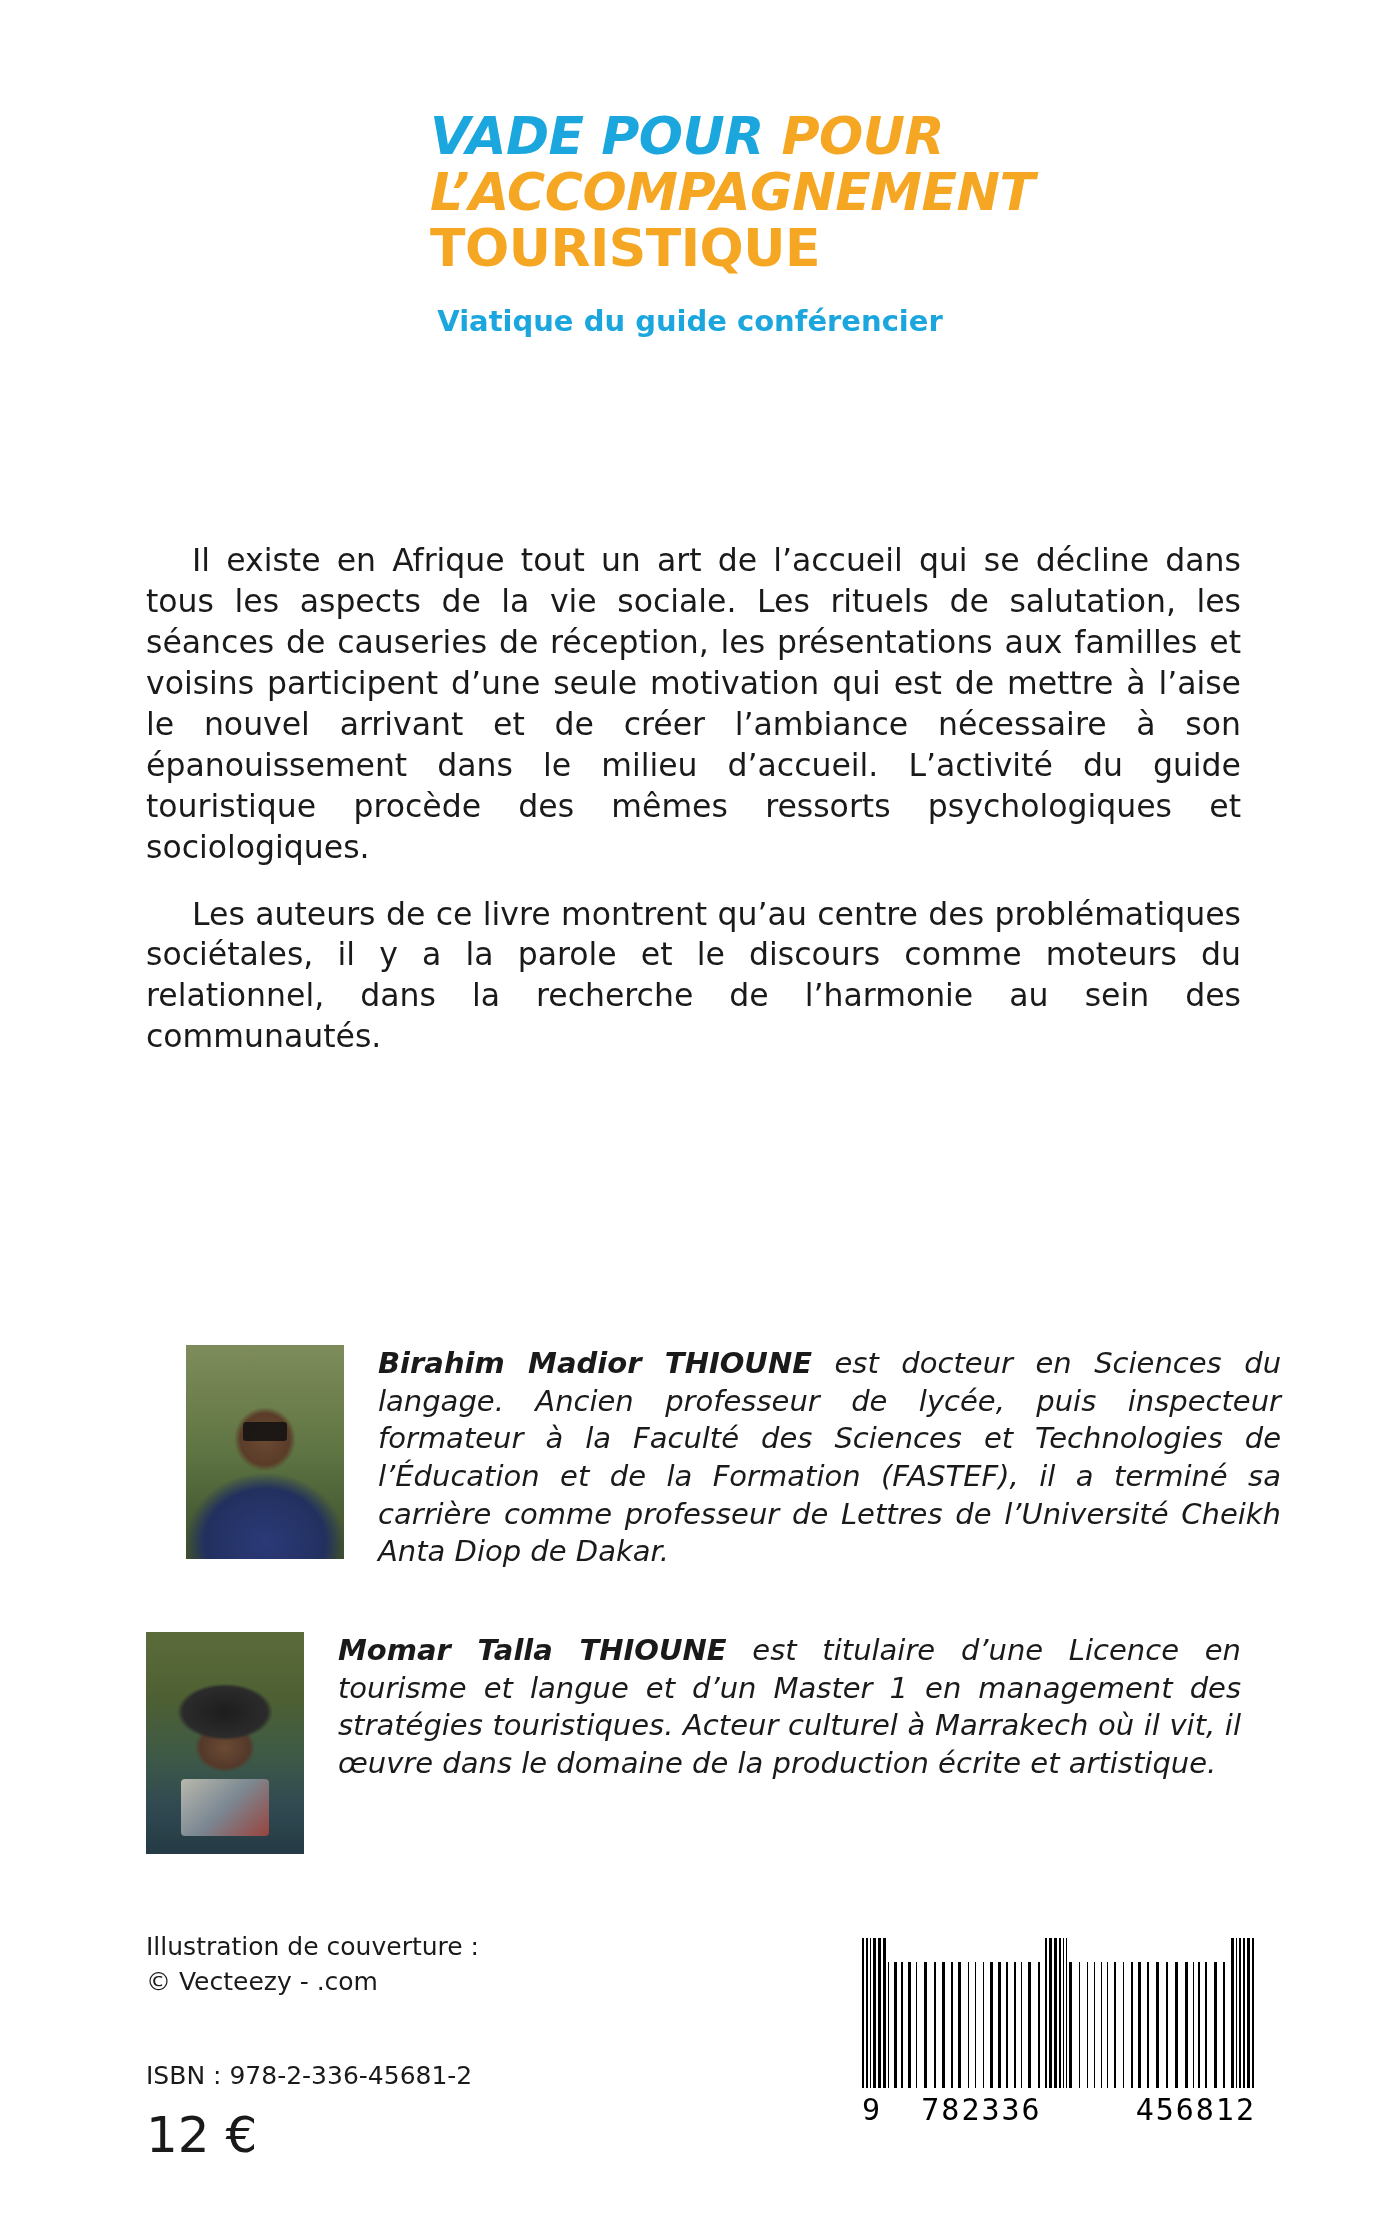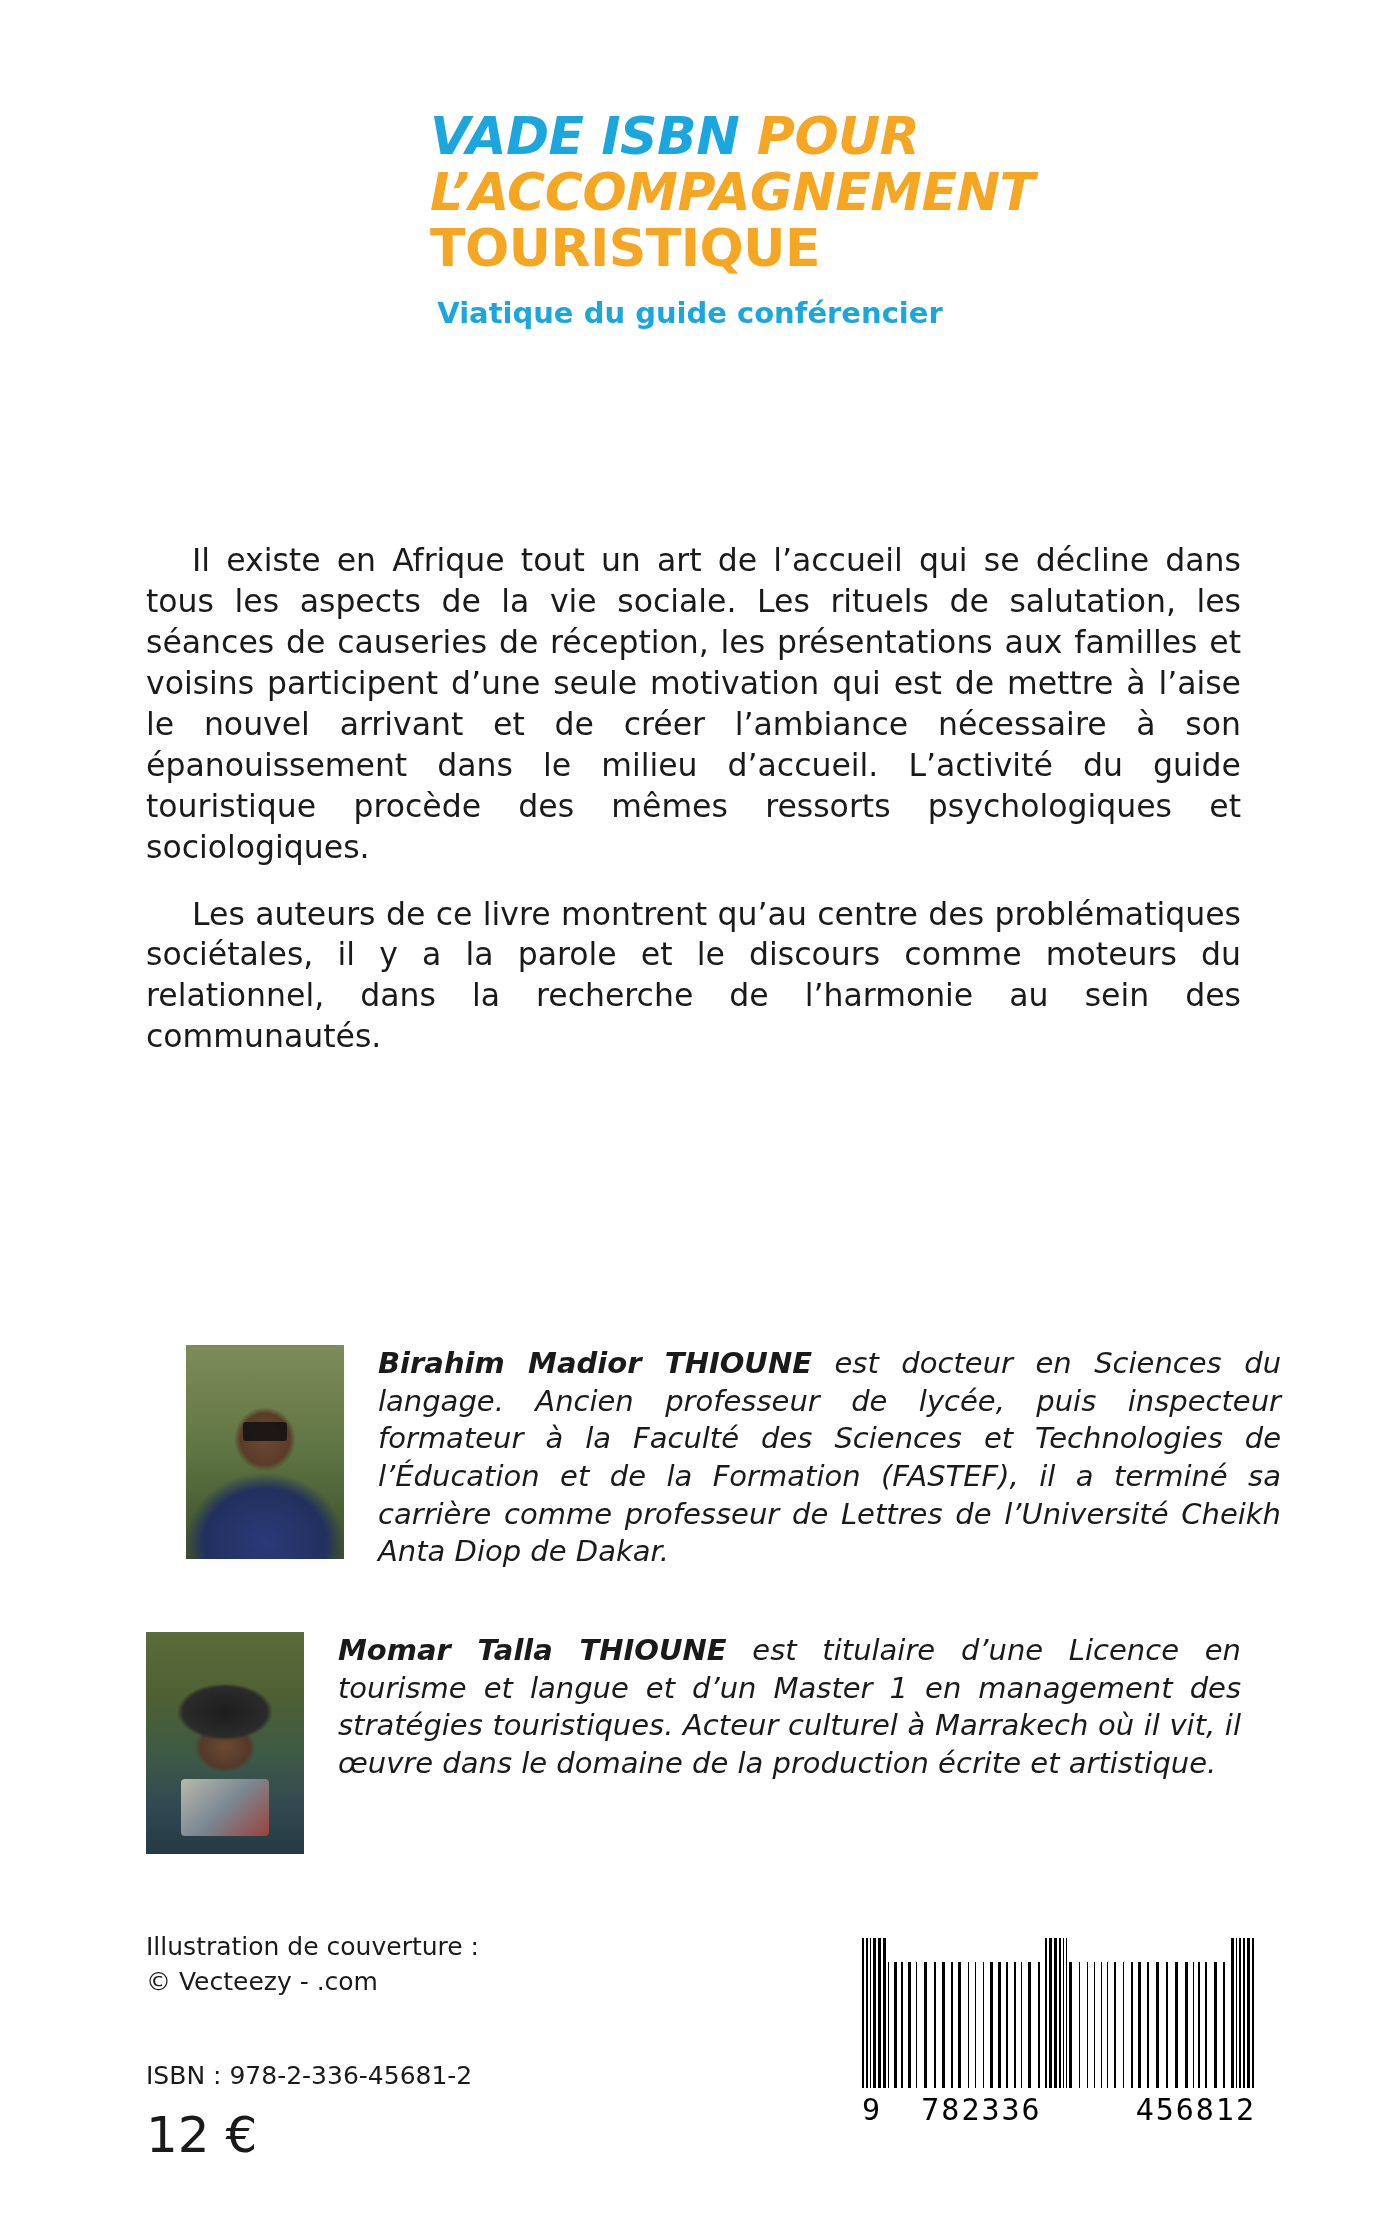--- a/index.html
+++ b/index.html
@@ -41,21 +41,21 @@
     color: #F5A623;
     white-space: nowrap;
   }
   .title-line .blue {
     color: #1BA7DE;
   }
   .title-line.plain {
     font-style: normal;
   }
   .subtitle {
-    margin-top: 20px;
+    margin-top: 28px;
     font-family: "DejaVu Sans", sans-serif;
     font-weight: bold;
     font-size: 29px;
     color: #1BA7DE;
     white-space: nowrap;
     text-align: center;
     width: 520px;
   }
 
   
@@ -194,21 +194,21 @@
   .barcode-digits .lead { width: 28px; }
   .barcode-digits .g1 { flex: 1; text-align: center; }
   .barcode-digits .g2 { flex: 1; text-align: right; }
 </style>
 </head>
 <body>
 
 <div class="page">
 
   <div class="title-block">
-    <div class="title-line"><span class="blue">VADE ISBN</span><span> POUR</span></div>
+    <div class="title-line"><span class="blue">VADE POUR</span><span> POUR</span></div>
     <div class="title-line">L’ACCOMPAGNEMENT</div>
     <div class="title-line plain">TOURISTIQUE</div>
     <div class="subtitle">Viatique du guide conférencier</div>
   </div>
 
   <div class="blurb">
     <p>Il existe en Afrique tout un art de l’accueil qui se décline dans tous les aspects de la vie sociale. Les rituels de salutation, les séances de causeries de réception, les présentations aux familles et voisins participent d’une seule motivation qui est de mettre à l’aise le nouvel arrivant et de créer l’ambiance nécessaire à son épanouissement dans le milieu d’accueil. L’activité du guide touristique procède des mêmes ressorts psychologiques et sociologiques.</p>
     <p>Les auteurs de ce livre montrent qu’au centre des problématiques sociétales, il y a la parole et le discours comme moteurs du relationnel, dans la recherche de l’harmonie au sein des communautés.</p>
   </div>
 

